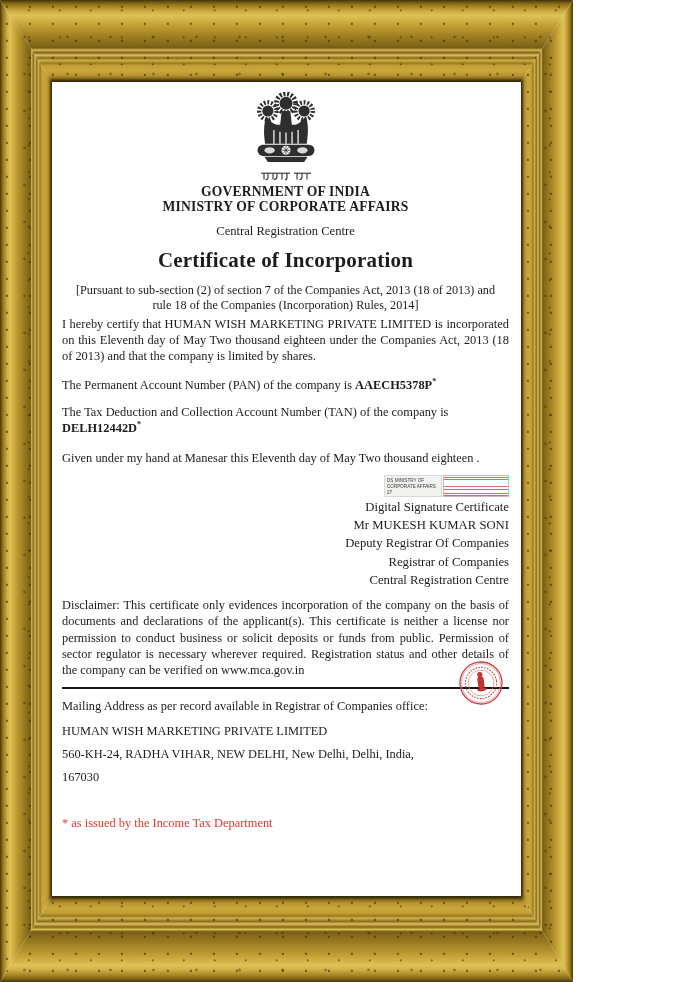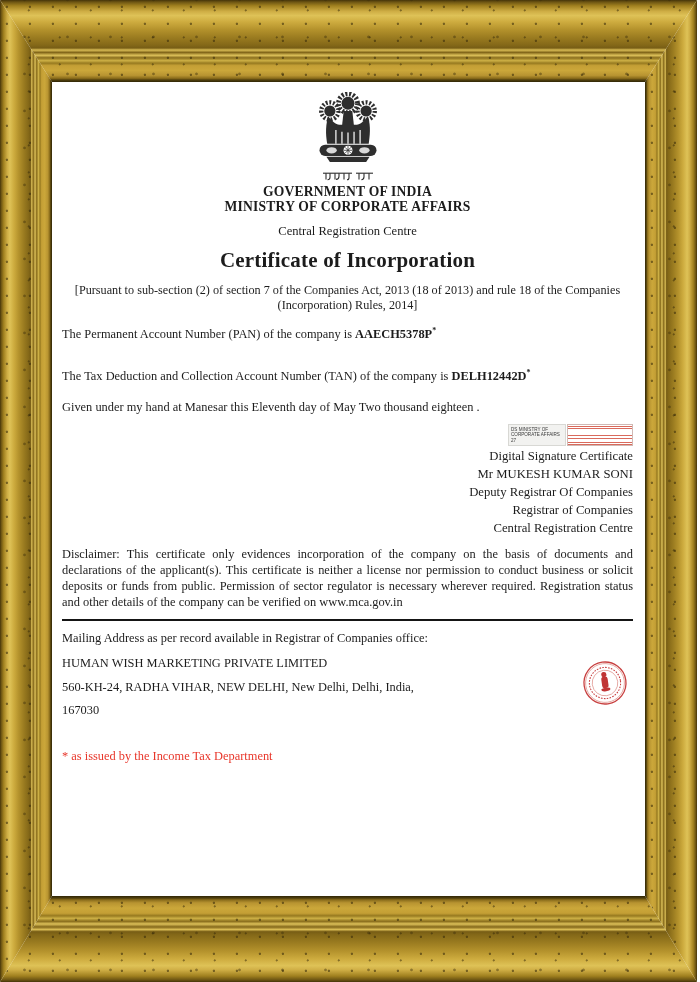--- a/index.html
+++ b/index.html
@@ -1,16 +1,16 @@
 <!DOCTYPE html>
 <html><head>
 <meta charset="utf-8">
 <style>
   html,body{margin:0;padding:0;background:#ffffff;}
-  .stage{position:relative;width:697px;height:982px;background:#fff;overflow:hidden;
+  .stage{position:relative;width:573px;height:982px;background:#fff;overflow:hidden;
          font-family:"Liberation Serif", serif;color:#1c1c1c;}
 
   
   .frame{position:absolute;}
   .f-top,.f-bottom{left:0;right:0;height:82px;}
   .f-bottom{height:86px;bottom:0;}
   .f-top{top:0;}
   .f-left,.f-right{top:0;bottom:0;width:52px;}
   .f-left{left:0;}
   .f-right{right:0;}
@@ -55,21 +55,21 @@
   .motto{display:block;margin:0 auto;}
   .hdr-bold{text-align:center;font-weight:bold;font-size:13.6px;line-height:1.06;letter-spacing:.2px;}
   .hdr-centre{text-align:center;font-size:12.6px;margin-top:9px;}
   .doc-title{text-align:center;font-weight:bold;font-size:21px;margin-top:8px;letter-spacing:.2px;}
 
   .pursuant{text-align:center;font-size:12.2px;margin:8px auto 0;width:96%;line-height:1.25;}
   .certify{text-align:justify;margin-top:3px;}
   .line{margin-top:0;}
   .cin{margin-top:18px;}
   .pan{margin-top:13px;}
-  .tan{margin-top:26px;}
+  .tan{margin-top:10px;}
   .bold{font-weight:bold;}
   .given{margin-top:14px;}
   sup.mark{font-size:8px;vertical-align:super;font-weight:bold;}
 
   
   .stamp-row{display:flex;justify-content:flex-end;margin-top:9px;}
   .stamp{display:flex;align-items:stretch;height:22px;}
   .stamp-left{width:58px;background:#f2f2f0;color:#3a3a3a;font-family:"Liberation Sans",sans-serif;
               font-size:4.6px;line-height:1.25;padding:2px 2px;box-sizing:border-box;border:1px solid #d8d8d4;}
   .stamp-right{width:66px;border:1px solid #d0b9b4;box-sizing:border-box;margin-left:1px;
@@ -156,20 +156,21 @@
         </g>
       </svg>
     </div>
 
     <div class="hdr-bold" style="margin-top:4px;">GOVERNMENT OF INDIA</div>
     <div class="hdr-bold">MINISTRY OF CORPORATE AFFAIRS</div>
     <div class="hdr-centre">Central Registration Centre</div>
     <div class="doc-title">Certificate of Incorporation</div>
 
     <div class="pursuant">[Pursuant to sub-section (2) of section 7 of the Companies Act, 2013 (18 of 2013) and rule 18 of the Companies (Incorporation) Rules, 2014]</div>
+    <div class="certify">I hereby certify that HUMAN WISH MARKETING PRIVATE LIMITED is incorporated on this Eleventh day of May Two thousand eighteen under the Companies Act, 2013 (18 of 2013) and that the company is limited by shares.</div>
 
 
     <div class="line pan">
       <span>The Permanent Account Number (PAN) of the company is</span>
       <span class="bold">AAECH5378P</span><sup class="mark">*</sup>
     </div>
 
     <div class="line tan">
       <span>The Tax Deduction and Collection Account Number (TAN) of the company is</span>
       <span class="bold">DELH12442D</span><sup class="mark">*</sup>

